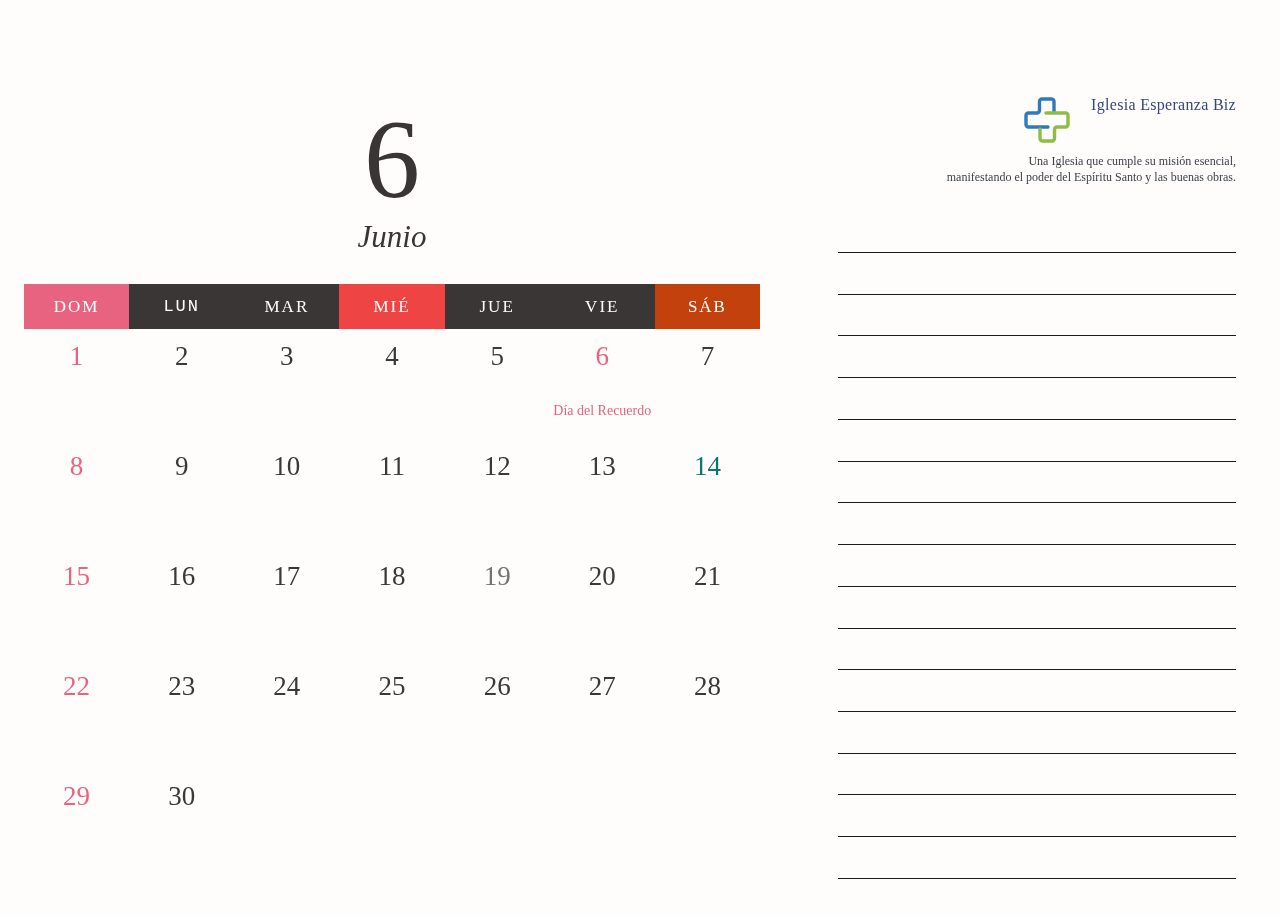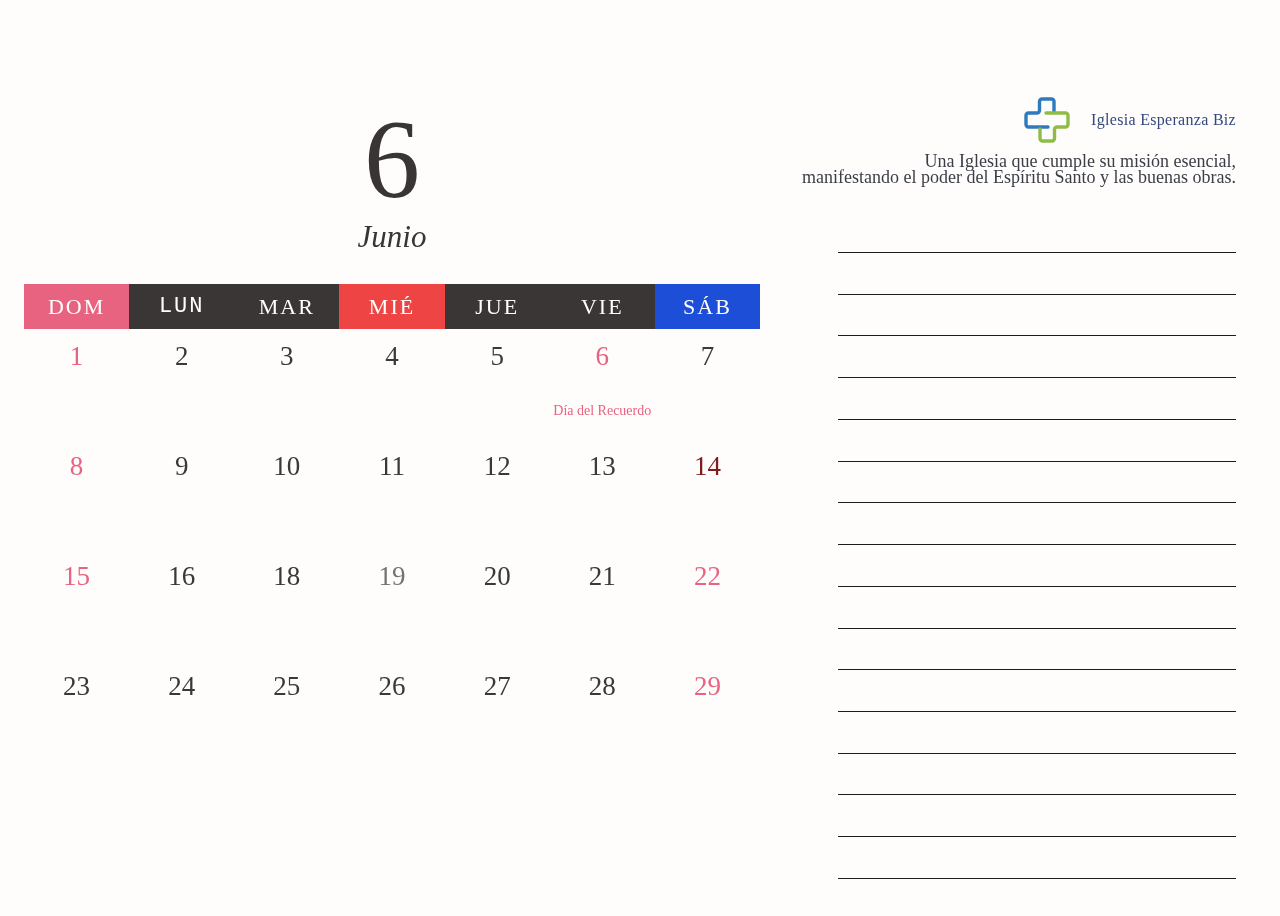--- a/index.html
+++ b/index.html
@@ -35,50 +35,50 @@
   }
 
   
   .brand-block {
     position: absolute;
     top: 96px; right: 44px;
     text-align: right;
   }
   .brand-row {
     display: flex;
-    align-items: center;
+    align-items: flex-start;
     justify-content: flex-end;
     gap: 20px;
   }
   .brand-logo { width: 48px; height: 48px; flex: 0 0 auto; }
   .brand-name {
     font-size: 16px;
     color: #35487e;
     letter-spacing: 0.3px;
   }
   .brand-tagline {
     margin-top: 9px;
-    font-size: 18px;
+    font-size: 12px;
     line-height: 16px;
     color: #3b3e47;
   }
 
   
   .weekday-row {
     position: absolute;
     left: 24px; top: 284px;
     width: 736px; height: 45px;
     display: flex;
   }
   .weekday-cell {
     flex: 1 1 0;
     display: flex;
     align-items: center;
     justify-content: center;
-    font-size: 22px;
+    font-size: 17px;
     letter-spacing: 2px;
   }
 
   
   .day-grid {
     position: absolute;
     left: 24px; top: 329px;
     width: 736px;
     display: grid;
     grid-template-columns: repeat(7, 1fr);
@@ -138,52 +138,54 @@
     </div>
   </div>
 
   <div class="weekday-row">
       <div class="weekday-cell" style="background: rgb(232, 99, 127); color: rgb(255, 255, 255);">DOM</div>
       <div class="weekday-cell" style="background: rgb(57, 54, 53); color: rgb(255, 255, 255); font-family: Liberation Mono, monospace;">LUN</div>
       <div class="weekday-cell" style="background: rgb(57, 54, 53); color: rgb(255, 255, 255); text-align: center;">MAR</div>
       <div class="weekday-cell" style="background: #ef4444; color: rgb(255, 255, 255);">MIÉ</div>
       <div class="weekday-cell" style="background: rgb(57, 54, 53); color: rgb(255, 255, 255);">JUE</div>
       <div class="weekday-cell" style="background: rgb(57, 54, 53); color: rgb(255, 255, 255);">VIE</div>
-      <div class="weekday-cell" style="background: #1d4ed8; color: rgb(255, 255, 255);">SÁB</div>
+      <div class="weekday-cell" style="background: #c2410c; color: rgb(255, 255, 255);">SÁB</div>
     </div>
 
   <div class="day-grid">
       <div class="day-cell"><span class="day-num" style="color: rgb(232, 99, 127);">1</span></div>
       <div class="day-cell"><span class="day-num" style="color: rgb(59, 57, 56);">2</span></div>
       <div class="day-cell"><span class="day-num" style="color: rgb(59, 57, 56);">3</span></div>
       <div class="day-cell"><span class="day-num" style="color: rgb(59, 57, 56);">4</span></div>
       <div class="day-cell"><span class="day-num" style="color: rgb(59, 57, 56);">5</span></div>
       <div class="day-cell"><span class="day-num" style="color: rgb(232, 99, 127);">6</span><div class="event-label" style="color: rgb(232, 99, 127);">Día del Recuerdo</div></div>
       <div class="day-cell"><span class="day-num" style="color: rgb(59, 57, 56);">7</span></div>
       <div class="day-cell"><span class="day-num" style="color: rgb(232, 99, 127);">8</span></div>
       <div class="day-cell"><span class="day-num" style="color: rgb(59, 57, 56);">9</span></div>
       <div class="day-cell"><span class="day-num" style="color: rgb(59, 57, 56);">10</span></div>
       <div class="day-cell"><span class="day-num" style="color: rgb(59, 57, 56);">11</span></div>
       <div class="day-cell"><span class="day-num" style="color: rgb(59, 57, 56);">12</span></div>
       <div class="day-cell"><span class="day-num" style="color: rgb(59, 57, 56);">13</span></div>
-      <div class="day-cell"><span class="day-num" style="color: #7f1d1d;">14</span></div>
+      <div class="day-cell"><span class="day-num" style="color: #0f766e;">14</span></div>
       <div class="day-cell"><span class="day-num" style="color: rgb(232, 99, 127);">15</span></div>
       <div class="day-cell"><span class="day-num" style="color: rgb(59, 57, 56);">16</span></div>
+      <div class="day-cell"><span class="day-num" style="color: rgb(59, 57, 56);">17</span></div>
       <div class="day-cell"><span class="day-num" style="color: rgb(59, 57, 56);">18</span></div>
       <div class="day-cell"><span class="day-num" style="color: #737373;">19</span></div>
       <div class="day-cell"><span class="day-num" style="color: rgb(59, 57, 56);">20</span></div>
       <div class="day-cell"><span class="day-num" style="color: rgb(59, 57, 56);">21</span></div>
       <div class="day-cell"><span class="day-num" style="color: rgb(232, 99, 127); text-align: right;">22</span></div>
       <div class="day-cell"><span class="day-num" style="color: rgb(59, 57, 56);">23</span></div>
       <div class="day-cell"><span class="day-num" style="color: rgb(59, 57, 56);">24</span></div>
       <div class="day-cell"><span class="day-num" style="color: rgb(59, 57, 56);">25</span></div>
       <div class="day-cell"><span class="day-num" style="color: rgb(59, 57, 56);">26</span></div>
       <div class="day-cell"><span class="day-num" style="color: rgb(59, 57, 56);">27</span></div>
       <div class="day-cell"><span class="day-num" style="color: rgb(59, 57, 56);">28</span></div>
       <div class="day-cell"><span class="day-num" style="color: rgb(232, 99, 127);">29</span></div>
+      <div class="day-cell"><span class="day-num" style="color: rgb(59, 57, 56);">30</span></div>
       <div class="day-cell"><span class="day-num" style="color: rgb(59, 57, 56);"></span></div>
       <div class="day-cell"><span class="day-num" style="color: rgb(59, 57, 56);"></span></div>
       <div class="day-cell"><span class="day-num" style="color: rgb(59, 57, 56);"></span></div>
       <div class="day-cell"><span class="day-num" style="color: rgb(59, 57, 56);"></span></div>
       <div class="day-cell"><span class="day-num" style="color: rgb(59, 57, 56);"></span></div>
     </div>
 
   <div class="notes-block">
       <div class="note-line" style="top: 0px; background: rgb(27, 27, 27);"></div>
       <div class="note-line" style="top: 41.73px; background: rgb(27, 27, 27);"></div>

